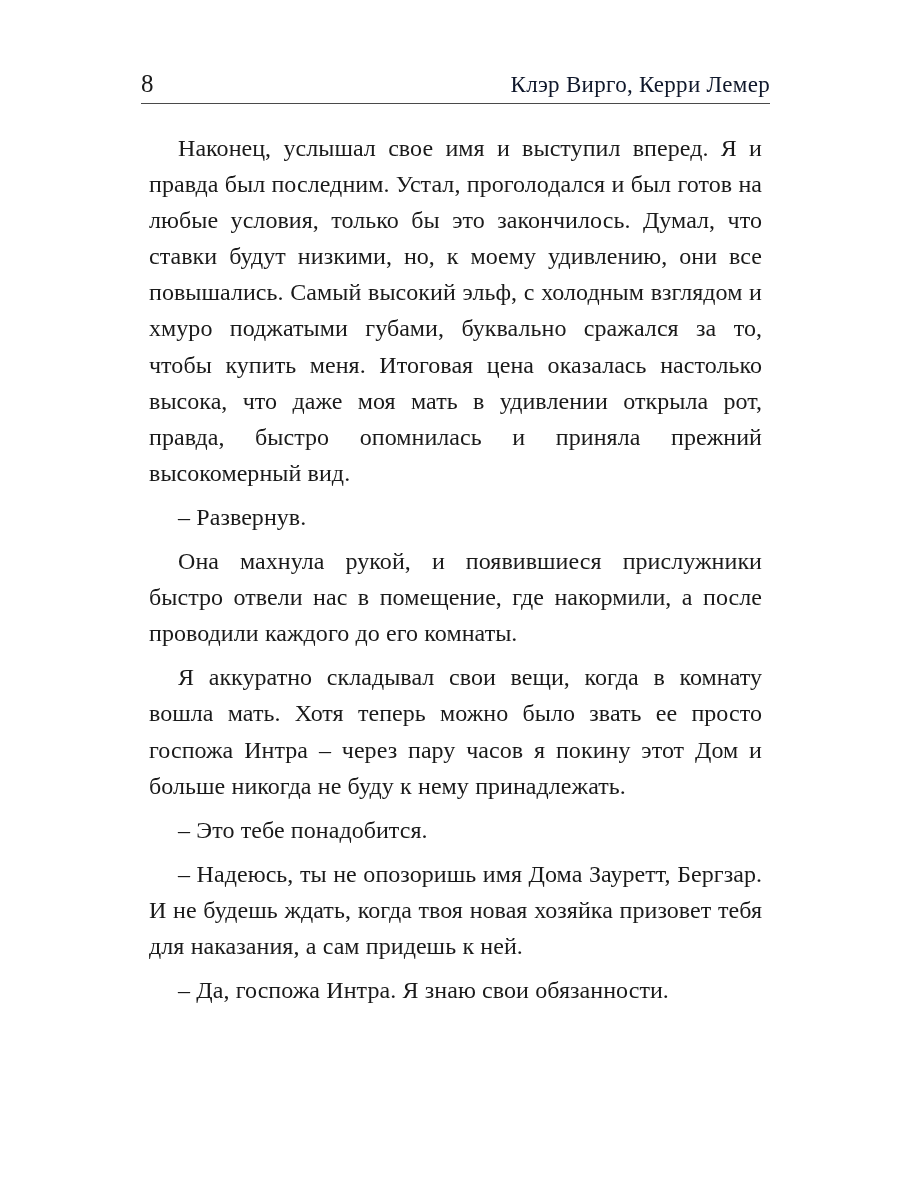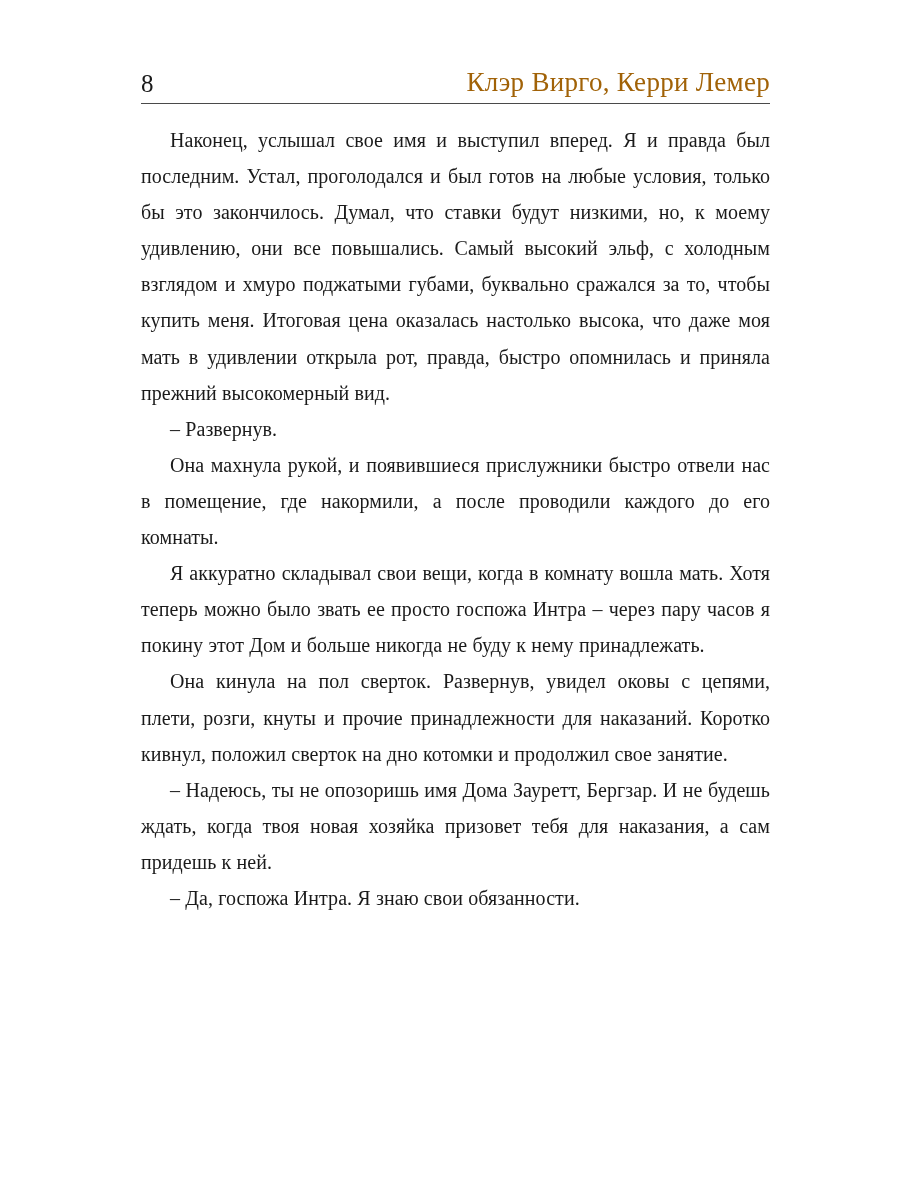--- a/index.html
+++ b/index.html
@@ -34,23 +34,23 @@
   }
 
   .folio {
     font-size: 25px;
     line-height: 1;
     color: #1a1a1a;
     letter-spacing: 0.2px;
   }
 
   .head-title {
-    font-size: 27px;
+    font-size: 23px;
     line-height: 1;
-    color: #a16207;
+    color: #0f172a;
     letter-spacing: 0.3px;
     white-space: nowrap;
   }
 
   .head-rule {
     position: absolute;
     left: 141px;
     top: 103px;
     width: 629px;
     height: 1px;
@@ -59,22 +59,22 @@
 
   
   .text-block {
     position: absolute;
     left: 141px;
     top: 122px;
     width: 629px;
   }
 
   .para {
-    margin: 0;
-    font-size: 20px;
+    margin: 8px;
+    font-size: 24px;
     line-height: 36.1px;
     text-align: justify;
     text-justify: inter-word;
     text-indent: 29px;
     hyphens: manual;
     letter-spacing: 0.05px;
     word-spacing: 0.2px;
   }
 
   
@@ -92,18 +92,18 @@
     <span class="head-title">Клэр Вирго, Керри Лемер</span>
   </div>
 
   <div class="head-rule" style="background: rgb(74, 74, 74);"></div>
 
   <div class="text-block">
       <p class="para">Наконец, услышал свое имя и выступил вперед. Я и правда был последним. Устал, проголодался и был готов на любые условия, только бы это закончилось. Думал, что ставки будут низкими, но, к моему удивлению, они все повышались. Самый высокий эльф, с холодным взглядом и хмуро поджатыми губами, буквально сражался за то, чтобы купить меня. Итоговая цена оказалась настолько высока, что даже моя мать в удивлении открыла рот, правда, быстро опомнилась и приняла прежний высокомерный вид.</p>
       <p class="para">– Развернув.</p>
       <p class="para">Она махнула рукой, и появившиеся прислужники быстро отвели нас в помещение, где накормили, а после проводили каждого до его комнаты.</p>
       <p class="para">Я аккуратно складывал свои вещи, когда в комнату вошла мать. Хотя теперь можно было звать ее просто госпожа Интра – через пару часов я покину этот Дом и больше никогда не буду к нему принадлежать.</p>
-      <p class="para">Она кинула на пол сверток. Развернув, увидел оковы с цепями, плети, розги, кнуты и прочие принадлежности для наказаний. Коротко кивнул, положил сверток на дно котомки и продолжил свое занятие.</p>
+      <p class="para">– Это тебе понадобится.</p>
       <p class="para">– Надеюсь, ты не опозоришь имя Дома Зауретт, Бергзар. И не будешь ждать, когда твоя новая хозяйка призовет тебя для наказания, а сам придешь к ней.</p>
       <p class="para">– Да, госпожа Интра. Я знаю свои обязанности.</p>
     </div>
 
 </div>
 
 </body></html>

